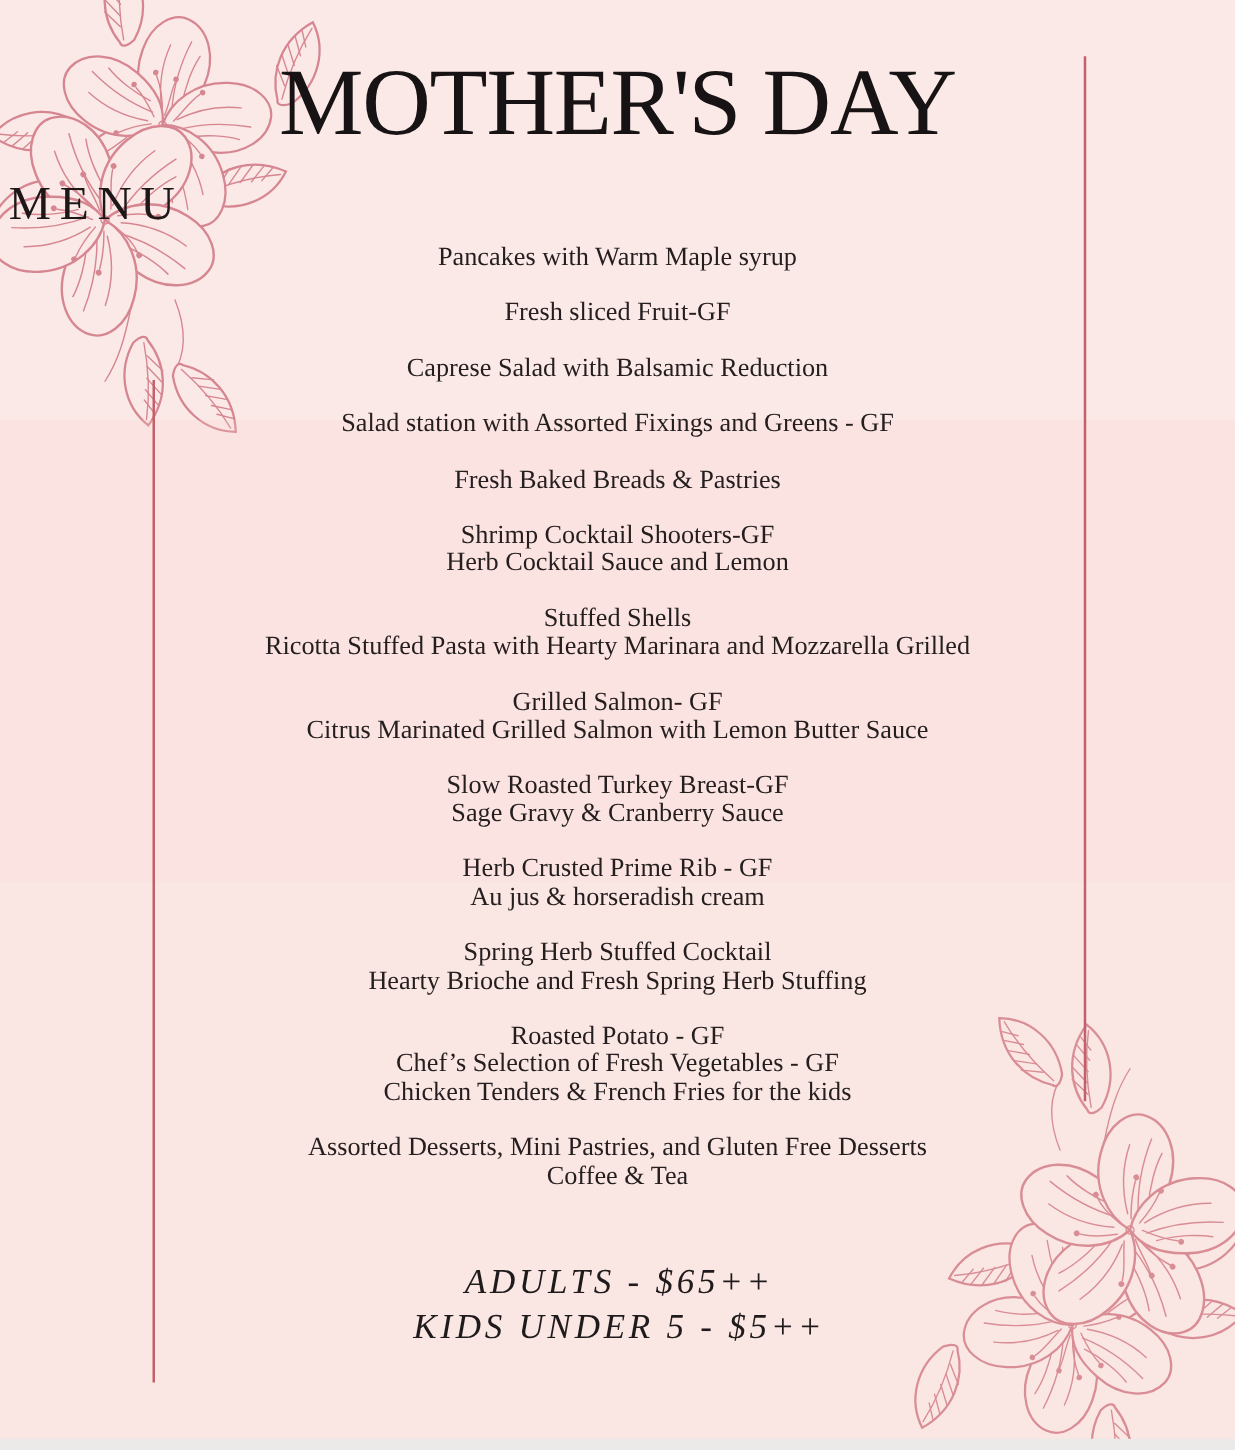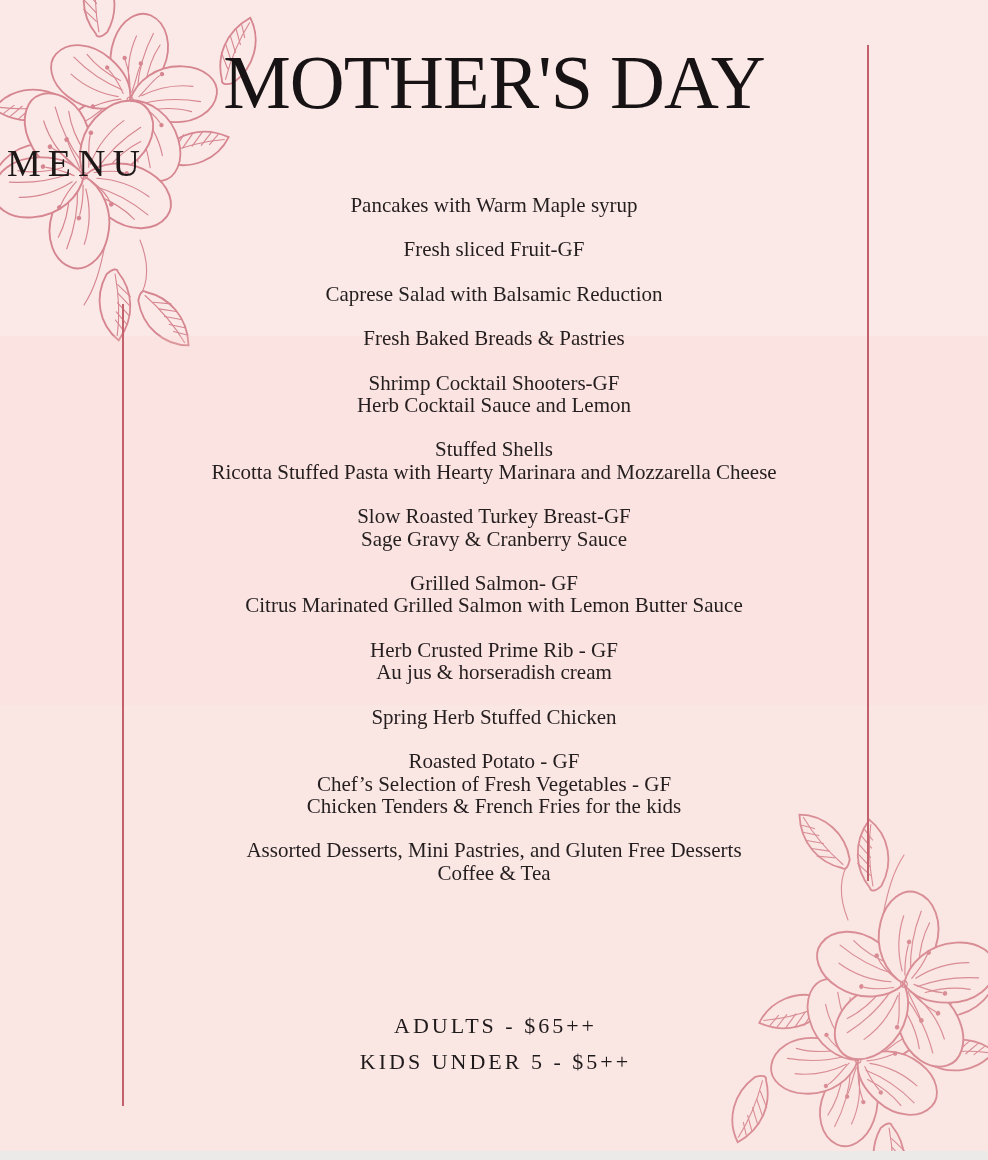--- a/index.html
+++ b/index.html
@@ -63,24 +63,25 @@
   .menu-section{margin:0 0 22px 0;}
   .menu-line{
     font-size:21px;line-height:22.4px;
     white-space:nowrap;
   }
   .pricing{
     position:absolute;top:1008px;left:0;right:0;
     text-align:center;
   }
   .price-line{
-    font-size:22px;line-height:35.5px;
+    font-size:28px;line-height:35.5px;
     letter-spacing:3px;text-indent:3px;
     color:#1f1a1b;
     white-space:nowrap;
+    font-style:italic;
   }
 </style>
 </head>
 <body>
 
 <div class="page">
 
   <svg class="decor" viewBox="0 0 988 1160" xmlns="http://www.w3.org/2000/svg">
     <defs>
       <path id="petal-shape" class="petal" d="M0 0 C-18 -8 -32 -30 -28 -56 C-25 -78 -10 -90 3 -87 C20 -83 31 -62 26 -38 C22 -17 12 -5 0 0 Z"></path>
@@ -152,44 +153,48 @@
       <div class="menu-section">
         <div class="menu-line">Pancakes with Warm Maple syrup</div>
       </div>
       <div class="menu-section">
         <div class="menu-line">Fresh sliced Fruit-GF</div>
       </div>
       <div class="menu-section">
         <div class="menu-line">Caprese Salad with Balsamic Reduction</div>
       </div>
       <div class="menu-section">
+        <div class="menu-line">Salad station with Assorted Fixings and Greens - GF</div>
+      </div>
+      <div class="menu-section">
         <div class="menu-line">Fresh Baked Breads &amp; Pastries</div>
       </div>
       <div class="menu-section">
         <div class="menu-line">Shrimp Cocktail Shooters-GF</div>
         <div class="menu-line">Herb Cocktail Sauce and Lemon</div>
       </div>
       <div class="menu-section">
         <div class="menu-line">Stuffed Shells</div>
-        <div class="menu-line">Ricotta Stuffed Pasta with Hearty Marinara and Mozzarella Cheese</div>
+        <div class="menu-line">Ricotta Stuffed Pasta with Hearty Marinara and Mozzarella Grilled</div>
+      </div>
+      <div class="menu-section">
+        <div class="menu-line">Grilled Salmon- GF</div>
+        <div class="menu-line">Citrus Marinated Grilled Salmon with Lemon Butter Sauce</div>
       </div>
       <div class="menu-section">
         <div class="menu-line">Slow Roasted Turkey Breast-GF</div>
         <div class="menu-line">Sage Gravy &amp; Cranberry Sauce</div>
       </div>
       <div class="menu-section">
-        <div class="menu-line">Grilled Salmon- GF</div>
-        <div class="menu-line">Citrus Marinated Grilled Salmon with Lemon Butter Sauce</div>
-      </div>
-      <div class="menu-section">
         <div class="menu-line">Herb Crusted Prime Rib - GF</div>
         <div class="menu-line">Au jus &amp; horseradish cream</div>
       </div>
       <div class="menu-section">
-        <div class="menu-line">Spring Herb Stuffed Chicken</div>
+        <div class="menu-line">Spring Herb Stuffed Cocktail</div>
+        <div class="menu-line">Hearty Brioche and Fresh Spring Herb Stuffing</div>
       </div>
       <div class="menu-section">
         <div class="menu-line">Roasted Potato - GF</div>
         <div class="menu-line">Chef’s Selection of Fresh Vegetables - GF</div>
         <div class="menu-line">Chicken Tenders &amp; French Fries for the kids</div>
       </div>
       <div class="menu-section">
         <div class="menu-line">Assorted Desserts, Mini Pastries, and Gluten Free Desserts</div>
         <div class="menu-line">Coffee &amp; Tea</div>
       </div>

